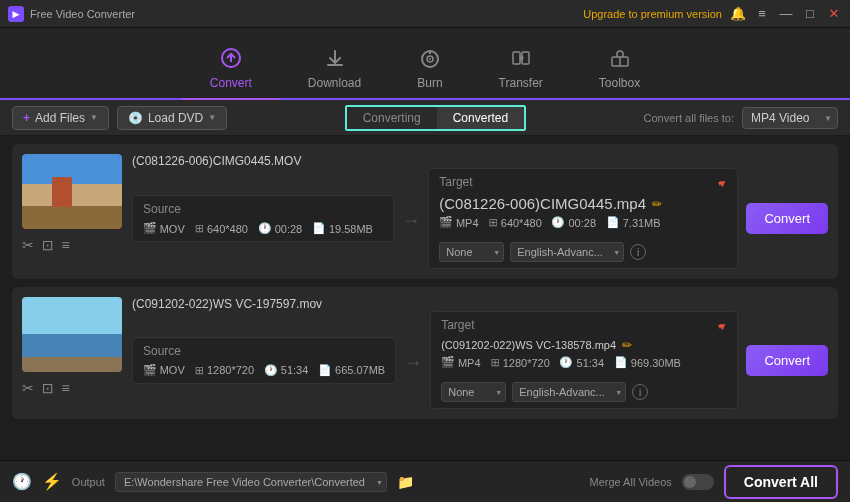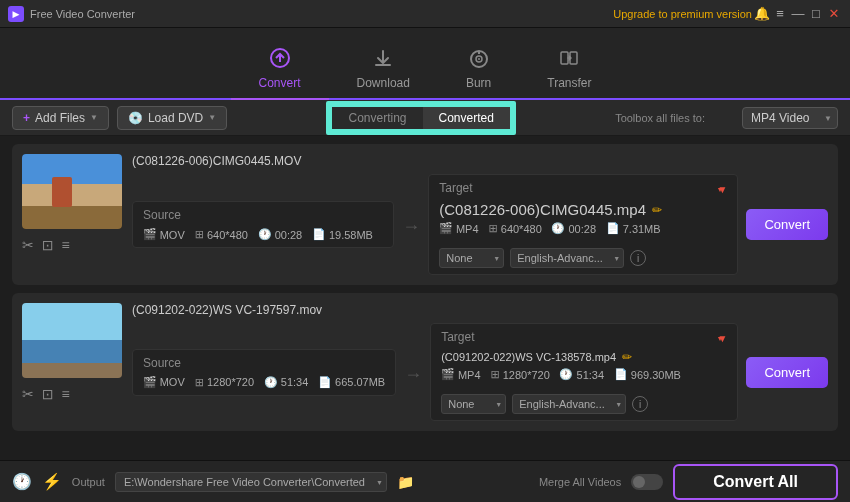--- a/index.html
+++ b/index.html
@@ -37,21 +37,21 @@
       border-radius: 3px;
       display: flex;
       align-items: center;
       justify-content: center;
       font-size: 9px;
       color: #fff;
     }
     .title-bar-right {
       display: flex;
       align-items: center;
-      gap: 2px;
+      gap: 8px;
       justify-content: center;
     }
     .upgrade-link {
       color: #e8a800;
       font-size: 11px;
       cursor: pointer;
     }
     .title-btn {
       color: #aaa;
       font-size: 13px;
@@ -120,21 +120,21 @@
       color: #ccc;
       padding: 4px 10px;
       font-size: 12px;
       cursor: pointer;
       white-space: nowrap;
     }
     .toolbar-btn .plus { color: #a855f7; font-weight: bold; }
     .toolbar-sep { flex: 1; }
     .tab-group {
       display: flex;
-      border: 6px solid #5eead4;
+      border: 2px solid #5eead4;
       border-radius: 2px;
       overflow: hidden;
       text-align: center;
     }
     .tab-item {
       padding: 4px 16px;
       font-size: 12px;
       background: #2a2a2a;
       color: #888;
       cursor: pointer;
@@ -155,21 +155,20 @@
       color: #ccc;
       padding: 3px 24px 3px 8px;
       font-size: 12px;
       appearance: none;
       cursor: pointer;
       position: relative;
     }
     .select-wrap {
       position: relative;
       display: inline-block;
-      margin-left: 29px;
     }
     .select-wrap::after {
       content: '▼';
       position: absolute;
       right: 6px;
       top: 50%;
       transform: translateY(-50%);
       font-size: 8px;
       color: #888;
       pointer-events: none;
@@ -213,21 +212,20 @@
     .thumb-ctrl-icon {
       color: #888;
       font-size: 14px;
       cursor: pointer;
     }
 
     .file-details {
       flex: 1;
       display: flex;
       flex-direction: column;
-      gap: 6px;
     }
     .file-name-row {
       display: flex;
       align-items: center;
       gap: 8px;
       font-size: 12px;
       color: #ccc;
     }
 
     .source-target-row {
@@ -428,22 +426,22 @@
       position: absolute;
       top: 2px;
       left: 2px;
       transition: left 0.2s;
     }
     .convert-all-btn {
       background: transparent;
       border: 2px solid #a855f7;
       border-radius: 6px;
       color: #fff;
-      padding: 7px 38px;
-      font-size: 16px;
+      padding: 7px 18px;
+      font-size: 14px;
       font-weight: 600;
       cursor: pointer;
       white-space: nowrap;
     }
 
     
     .thumb-beach {
       background: linear-gradient(180deg, #4a90d9 40%, #c8a87a 40%, #c8a87a 70%, #8a6a3a 70%);
       width: 100%;
       height: 100%;
@@ -518,41 +516,51 @@
   </div>
   <div class="nav-item">
     <span class="nav-icon">
       <svg width="22" height="22" viewBox="0 0 22 22" fill="none">
         <rect x="3" y="5" width="7" height="12" rx="1" stroke="#888" stroke-width="1.5" fill="none"></rect>
         <rect x="12" y="5" width="7" height="12" rx="1" stroke="#888" stroke-width="1.5" fill="none"></rect>
         <path d="M10 11 L12 11 M11 9 L13 11 L11 13" stroke="#888" stroke-width="1.5" fill="none" stroke-linecap="round" stroke-linejoin="round"></path>
       </svg>
     </span>
     <span>Transfer</span>
+  </div>
+  <div class="nav-item">
+    <span class="nav-icon">
+      <svg width="22" height="22" viewBox="0 0 22 22" fill="none">
+        <rect x="3" y="10" width="16" height="9" rx="1" stroke="#888" stroke-width="1.5" fill="none"></rect>
+        <path d="M8 10 L8 7 Q8 4 11 4 Q14 4 14 7 L14 10" stroke="#888" stroke-width="1.5" fill="none"></path>
+        <line x1="11" y1="10" x2="11" y2="19" stroke="#888" stroke-width="1.5"></line>
+      </svg>
+    </span>
+    <span>Toolbox</span>
   </div>
 </div>
 
 <div class="toolbar">
   <button class="toolbar-btn">
     <span class="plus">+</span>
     <span>Add Files</span>
     <span style="font-size:8px;color:#888;">▼</span>
   </button>
   <button class="toolbar-btn">
     <span>💿</span>
     <span>Load DVD</span>
     <span style="font-size:8px;color:#888;">▼</span>
   </button>
   <div class="toolbar-sep"></div>
   <div class="tab-group">
     <div class="tab-item">Converting</div>
     <div class="tab-item active">Converted</div>
   </div>
   <div class="toolbar-sep"></div>
-  <span class="convert-all-label">Toolbox all files to:</span>
+  <span class="convert-all-label">Convert all files to:</span>
   <div class="select-wrap">
     <select class="format-select">
       <option>MP4 Video</option>
       <option>MOV Video</option>
       <option>AVI Video</option>
       <option>MKV Video</option>
     </select>
   </div>
 </div>
 

